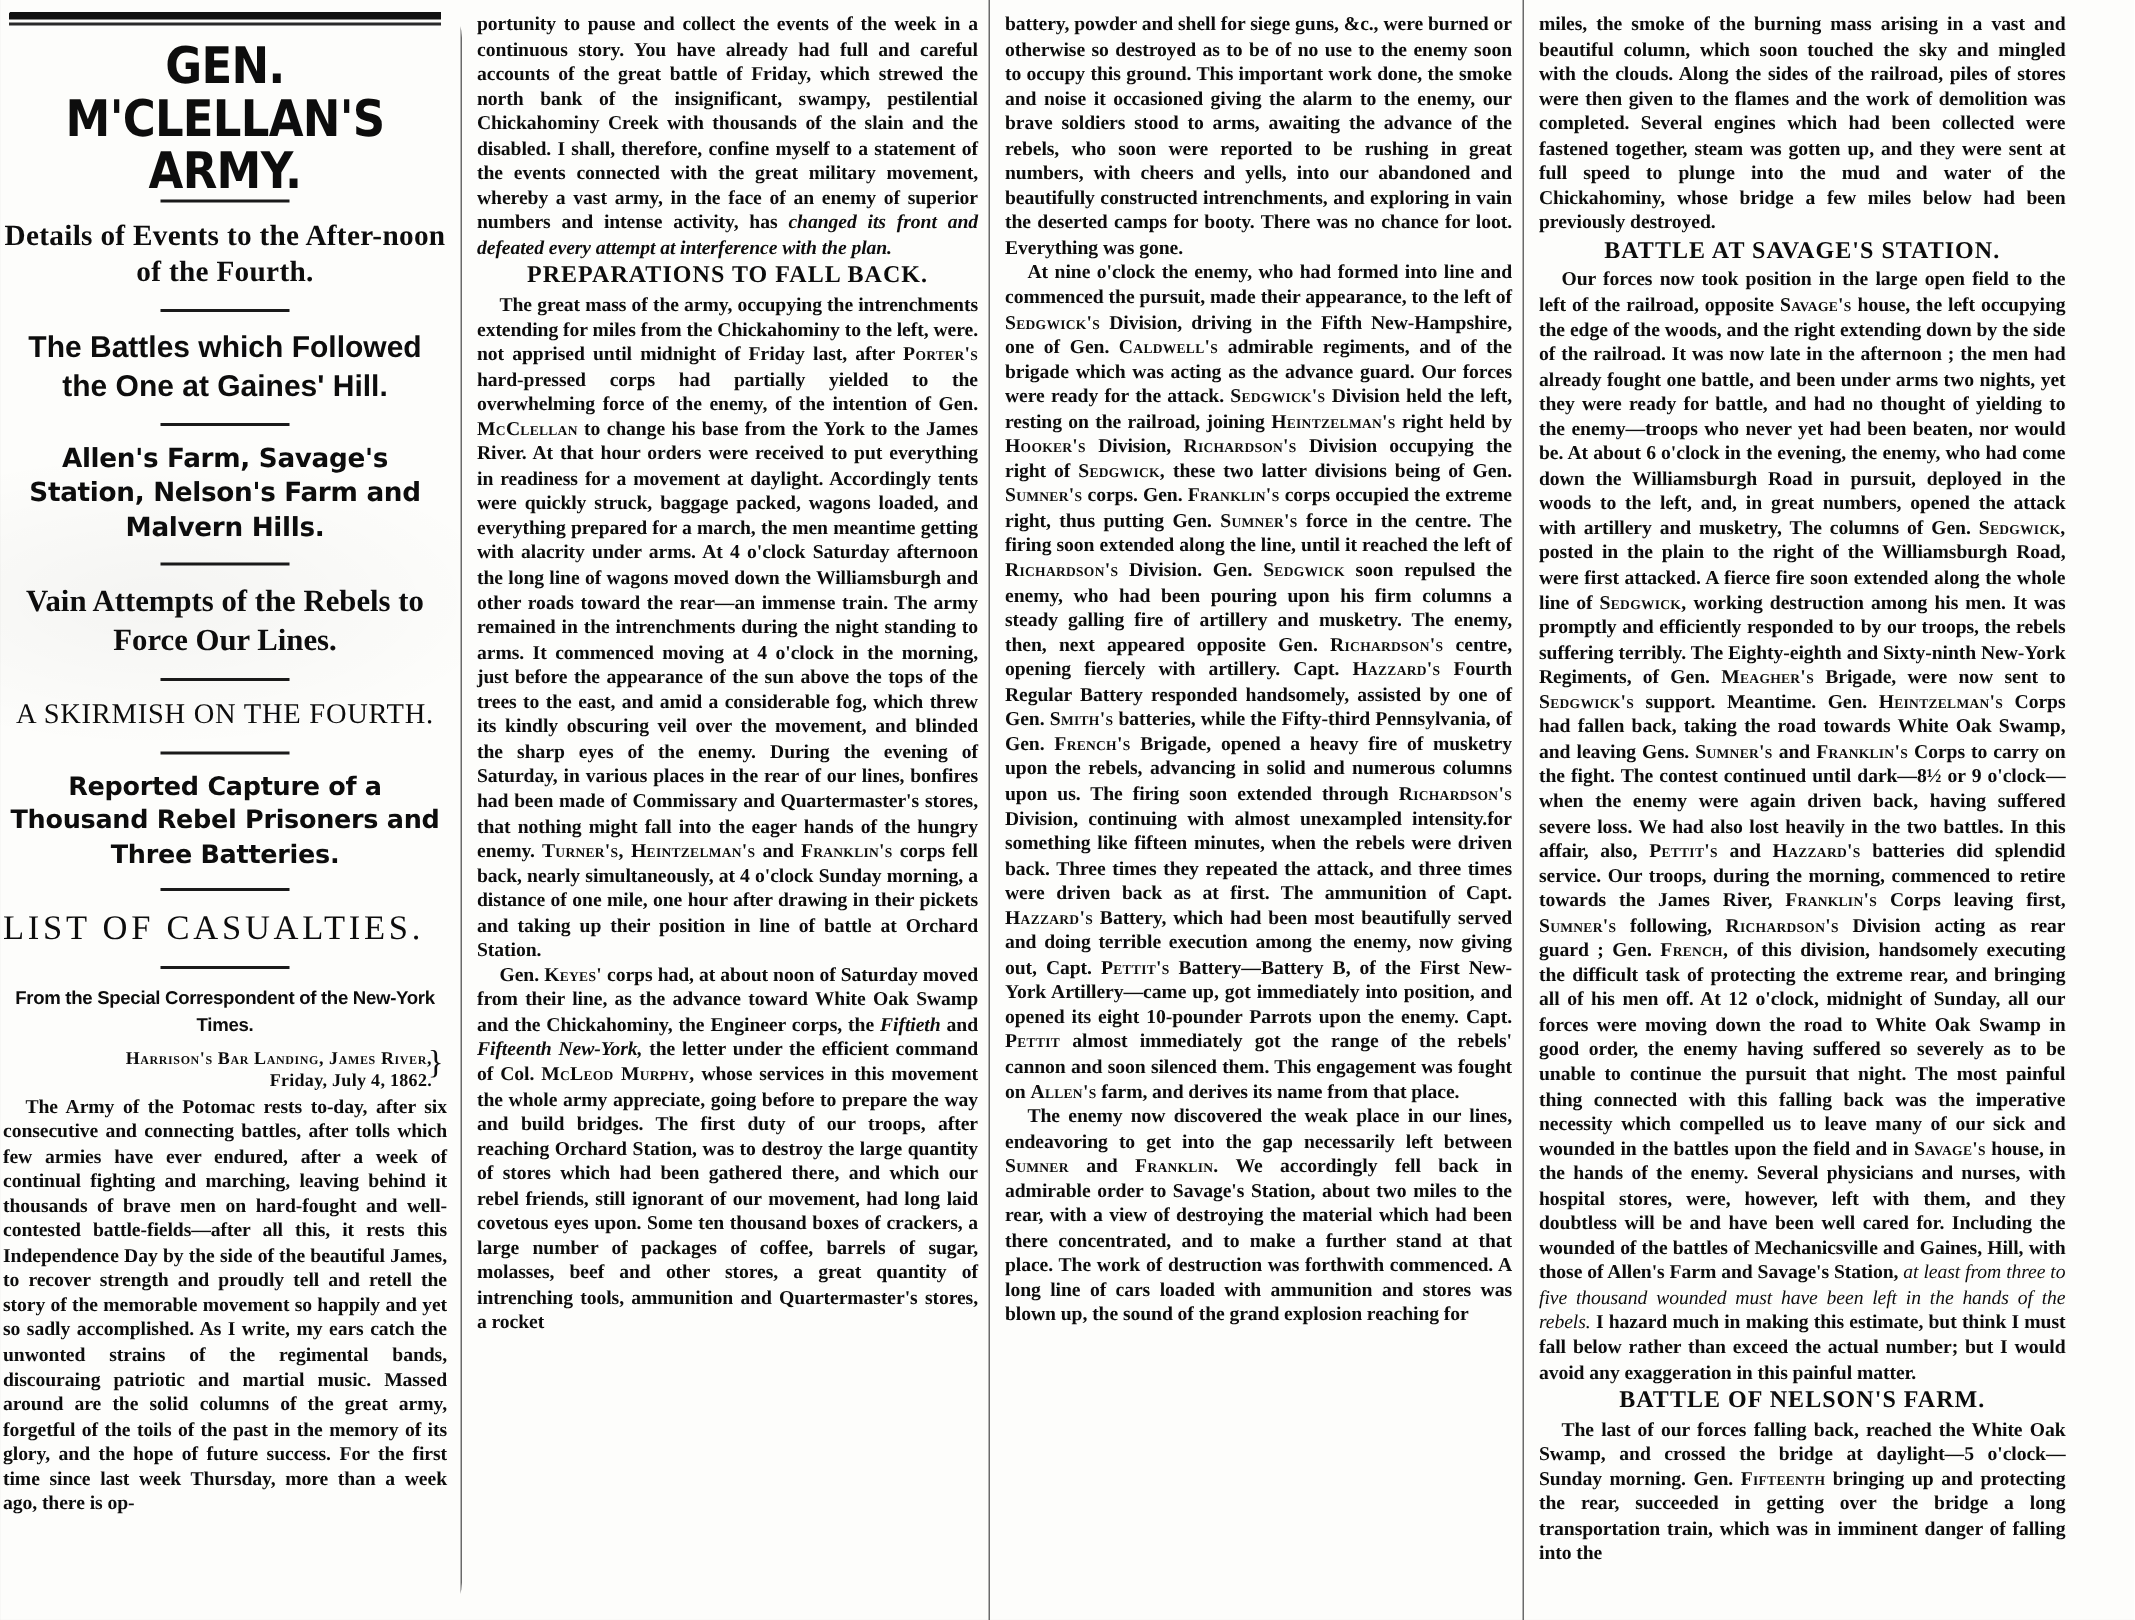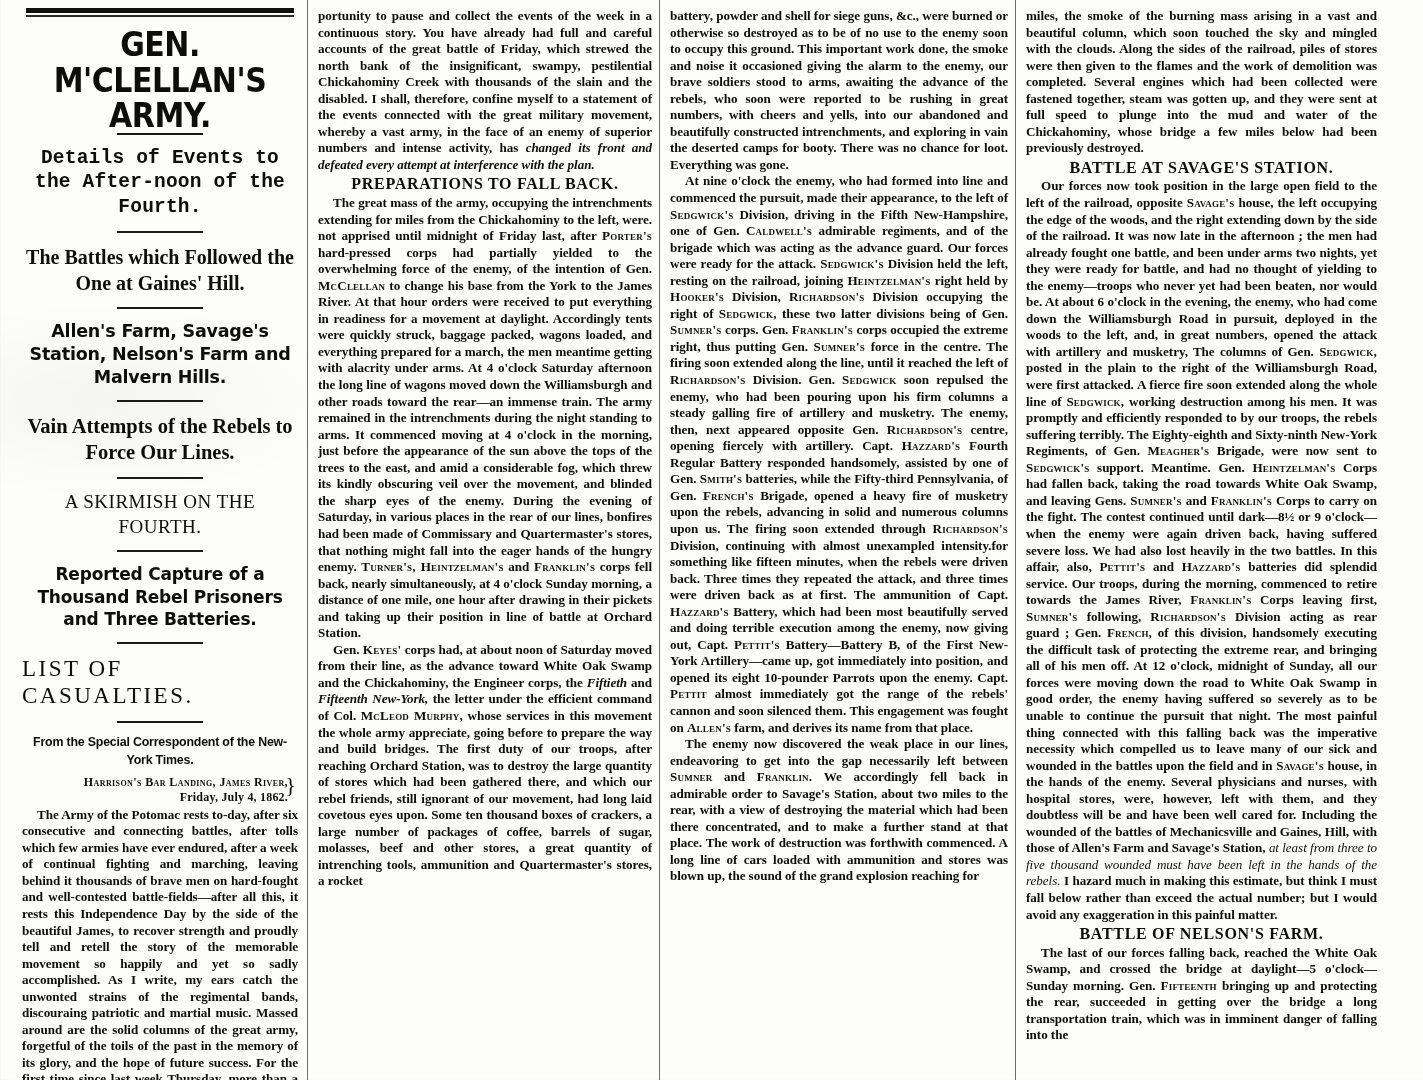--- a/index.html
+++ b/index.html
@@ -32,21 +32,21 @@
     overflow: hidden;
     padding: 0 8px;
   }
   .col-rule {
     position: absolute;
     top: 0;
     bottom: 0;
     width: 1px;
     background: #6a6a6a;
   }
-  .col1 { width: 308px; padding-left: 22px; padding-right: 10px; }
+  .col1 { width: 308px; padding-left: 2px; padding-right: 10px; border-radius: 25px; }
   .col2 { width: 352px; padding-left: 10px; padding-right: 8px; }
   .col3 { width: 356px; padding-left: 10px; padding-right: 8px; }
   .col4 { width: 367px; padding-left: 10px; padding-right: 6px; }
 
   
   .top-rule {
     height: 5px;
     background: #111;
     margin: 8px 4px 0 4px;
   }
@@ -61,29 +61,29 @@
     font-weight: bold;
     font-size: 30px;
     letter-spacing: -0.5px;
     line-height: 1.05;
     text-align: center;
     margin: 2px 0 0 0;
     transform: scaleY(1.12);
     transform-origin: top center;
   }
   .hl-2 {
-    font-family: Liberation Mono, monospace;
+    font-family: Liberation Serif, serif;
     font-weight: bold;
     font-size: 19.5px;
     line-height: 1.28;
     text-align: center;
     letter-spacing: 0.2px;
   }
   .hl-3 {
-    font-family: Liberation Serif, serif;
+    font-family: Liberation Sans, sans-serif;
     font-weight: bold;
     font-size: 20px;
     line-height: 1.3;
     text-align: center;
   }
   .hl-4 {
     font-family: "DejaVu Sans", sans-serif;
     font-weight: bold;
     font-size: 17.5px;
     line-height: 1.3;

